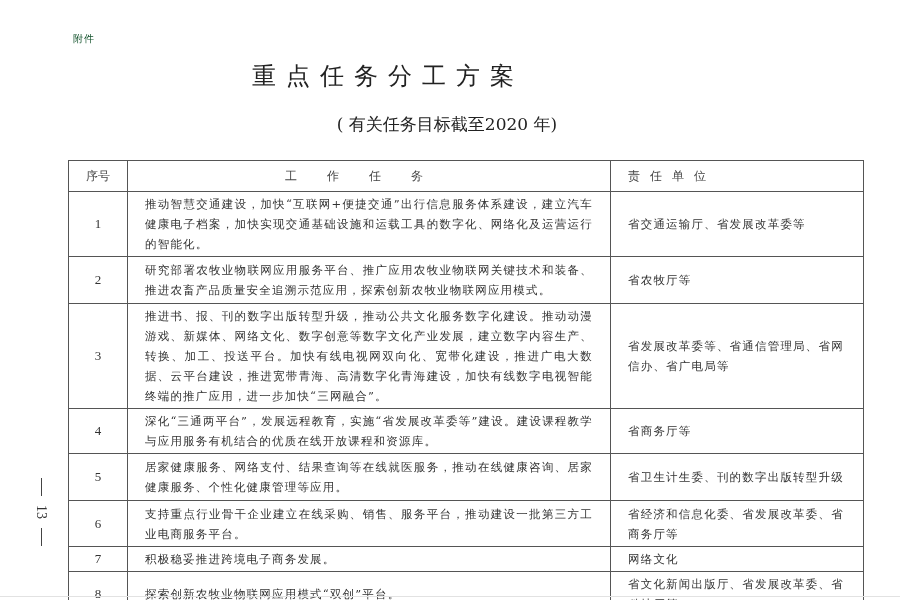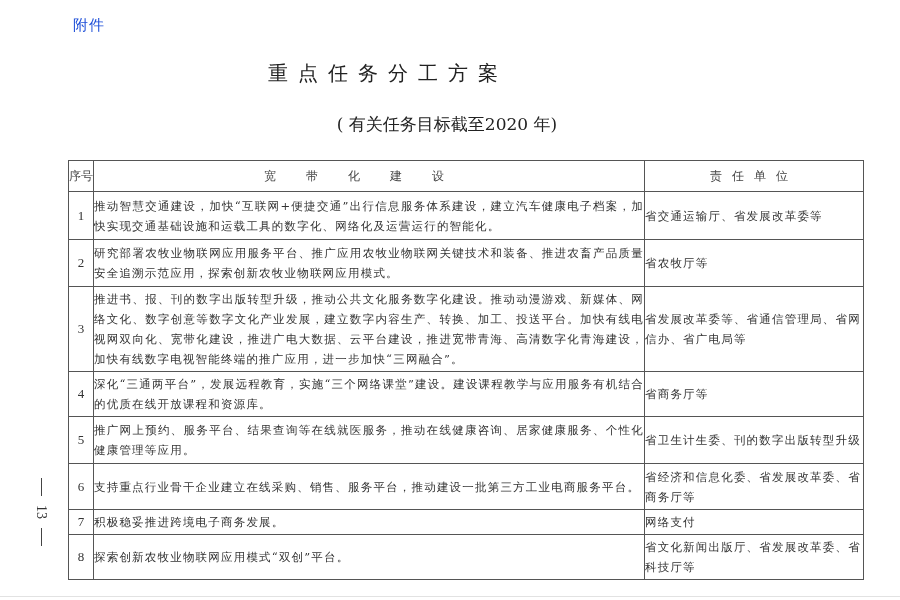--- a/index.html
+++ b/index.html
@@ -3,26 +3,26 @@
 <meta charset="utf-8">
 <style>
   html, body { margin: 0; padding: 0; }
   body {
     width: 900px; height: 600px; overflow: hidden;
     background: #ffffff; position: relative;
     font-family: "DejaVu Serif", "Liberation Serif", serif;
     color: #2a2a2a;
   }
   .attach-label {
-    position: absolute; left: 73px; top: 16px;
-    font-size: 15px; color: #1d4ed8; letter-spacing: 1px;
+    position: absolute; left: 73px; top: 32px;
+    font-size: 10px; color: #14532d; letter-spacing: 1px;
   }
   .doc-title {
     position: absolute; left: 0; width: 748px; top: 60px;
-    text-align: center; font-size: 20px; letter-spacing: 10px;
+    text-align: center; font-size: 24px; letter-spacing: 10px;
     color: #222; padding-left: 28px; box-sizing: border-box;
   }
   .doc-subtitle {
     position: absolute; left: 0; width: 884px; top: 113px;
     text-align: center; font-size: 17px; color: #222;
     padding-left: 10px; box-sizing: border-box;
   }
   .page-num {
     position: absolute; left: 34px; top: 478px; width: 14px;
     display: flex; flex-direction: column; align-items: center;
@@ -32,27 +32,27 @@
   .page-num .num {
     transform: rotate(90deg); margin: 8px 0; font-size: 14px;
     font-family: "Liberation Serif", serif;
   }
   table.tasks {
     position: absolute; left: 68px; top: 160px;
     width: 796px; border-collapse: collapse;
     font-size: 11.5px; color: #333;
   }
   table.tasks td, table.tasks th {
-    border: 1.5px solid #555; padding: 2px 0; vertical-align: middle;
+    border: 1.5px solid #555; padding: 2px 17px; vertical-align: middle;
     line-height: 20px; font-weight: normal;
   }
   table.tasks th { height: 26px; font-size: 12px; color: #444; }
   th.col-no { width: 24px; text-align: center; }
   th.col-task { text-align: center; letter-spacing: 30px; }
-  th.col-unit { width: 218px; text-align: center; letter-spacing: 10px; }
+  th.col-unit { width: 218px; text-align: left; letter-spacing: 10px; }
   td.no { text-align: center; font-family: "Liberation Serif", serif; font-size: 13px; }
   td.task { letter-spacing: 1.2px; text-align: justify; }
   td.unit { letter-spacing: 1.2px; margin-left: 23px; }
   .footer-line {
     position: absolute; left: 0; top: 596px; width: 900px; height: 1px; background: #e2e2e2;
   }
 </style>
 </head>
 <body>
 
@@ -63,21 +63,21 @@
 <div class="page-num">
   <span class="dash"></span>
   <span class="num">13</span>
   <span class="dash"></span>
 </div>
 
 <table class="tasks">
   <thead>
     <tr>
       <th class="col-no">序号</th>
-      <th class="col-task">宽带化建设</th>
+      <th class="col-task">工作任务</th>
       <th class="col-unit">责任单位</th>
     </tr>
   </thead>
   <tbody>
     <tr style="height:48px">
       <td class="no">1</td>
       <td class="task">推动智慧交通建设，加快“互联网+便捷交通”出行信息服务体系建设，建立汽车健康电子档案，加快实现交通基础设施和运载工具的数字化、网络化及运营运行的智能化。</td>
       <td class="unit">省交通运输厅、省发展改革委等</td>
     </tr>
     <tr style="height:47px">
@@ -85,37 +85,37 @@
       <td class="task">研究部署农牧业物联网应用服务平台、推广应用农牧业物联网关键技术和装备、推进农畜产品质量安全追溯示范应用，探索创新农牧业物联网应用模式。</td>
       <td class="unit">省农牧厅等</td>
     </tr>
     <tr style="height:85px">
       <td class="no">3</td>
       <td class="task">推进书、报、刊的数字出版转型升级，推动公共文化服务数字化建设。推动动漫游戏、新媒体、网络文化、数字创意等数字文化产业发展，建立数字内容生产、转换、加工、投送平台。加快有线电视网双向化、宽带化建设，推进广电大数据、云平台建设，推进宽带青海、高清数字化青海建设，加快有线数字电视智能终端的推广应用，进一步加快“三网融合”。</td>
       <td class="unit">省发展改革委等、省通信管理局、省网信办、省广电局等</td>
     </tr>
     <tr style="height:45px">
       <td class="no">4</td>
-      <td class="task">深化“三通两平台”，发展远程教育，实施“三个网络课堂”建设。建设课程教学与应用服务有机结合的优质在线开放课程和资源库。</td>
+      <td class="task">深化“三通两平台”，发展远程教育，实施“省发展改革委等”建设。建设课程教学与应用服务有机结合的优质在线开放课程和资源库。</td>
       <td class="unit">省商务厅等</td>
     </tr>
     <tr style="height:47px">
       <td class="no">5</td>
-      <td class="task">推广网上预约、服务平台、结果查询等在线就医服务，推动在线健康咨询、居家健康服务、个性化健康管理等应用。</td>
+      <td class="task">居家健康服务、网络支付、结果查询等在线就医服务，推动在线健康咨询、居家健康服务、个性化健康管理等应用。</td>
       <td class="unit">省卫生计生委、刊的数字出版转型升级</td>
     </tr>
     <tr style="height:46px">
       <td class="no">6</td>
       <td class="task">支持重点行业骨干企业建立在线采购、销售、服务平台，推动建设一批第三方工业电商服务平台。</td>
       <td class="unit">省经济和信息化委、省发展改革委、省商务厅等</td>
     </tr>
     <tr style="height:25px">
       <td class="no">7</td>
       <td class="task">积极稳妥推进跨境电子商务发展。</td>
-      <td class="unit">网络支付</td>
+      <td class="unit">网络文化</td>
     </tr>
     <tr style="height:44px">
       <td class="no">8</td>
       <td class="task">探索创新农牧业物联网应用模式“双创”平台。</td>
       <td class="unit">省文化新闻出版厅、省发展改革委、省科技厅等</td>
     </tr>
   </tbody>
 </table>
 
 <div class="footer-line"></div>

